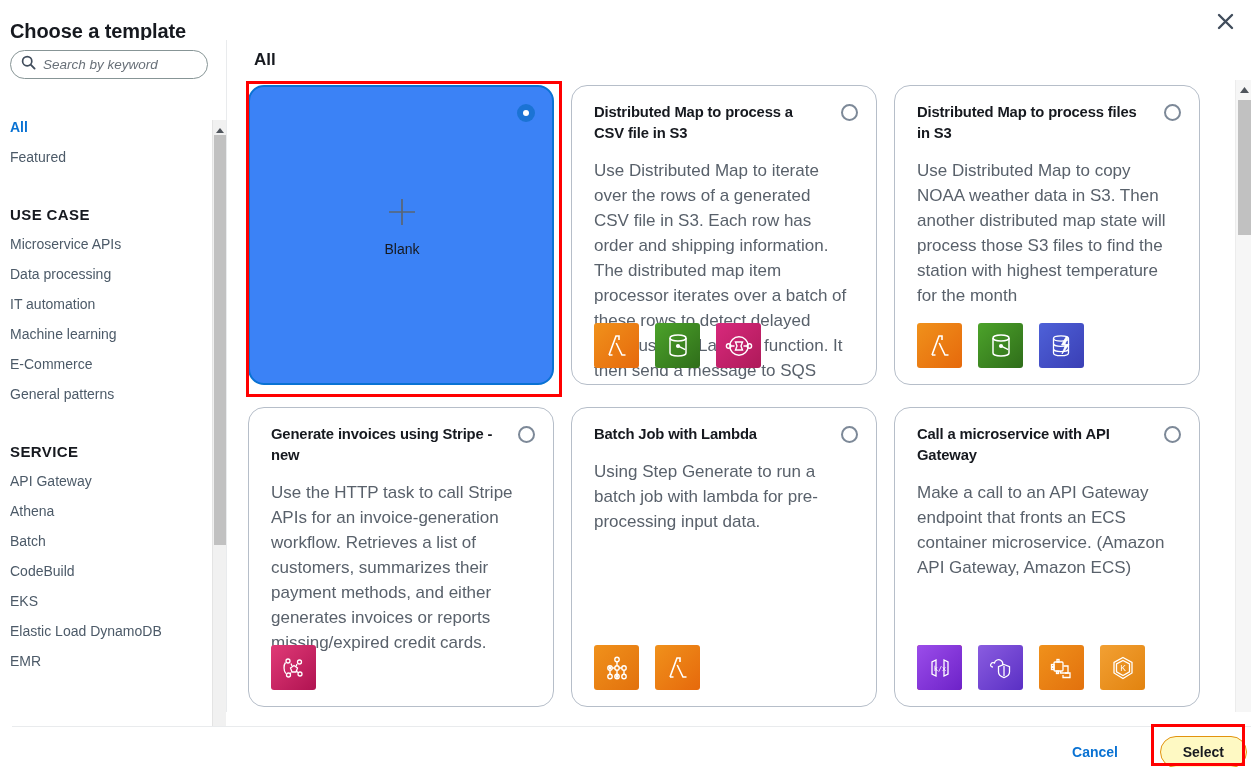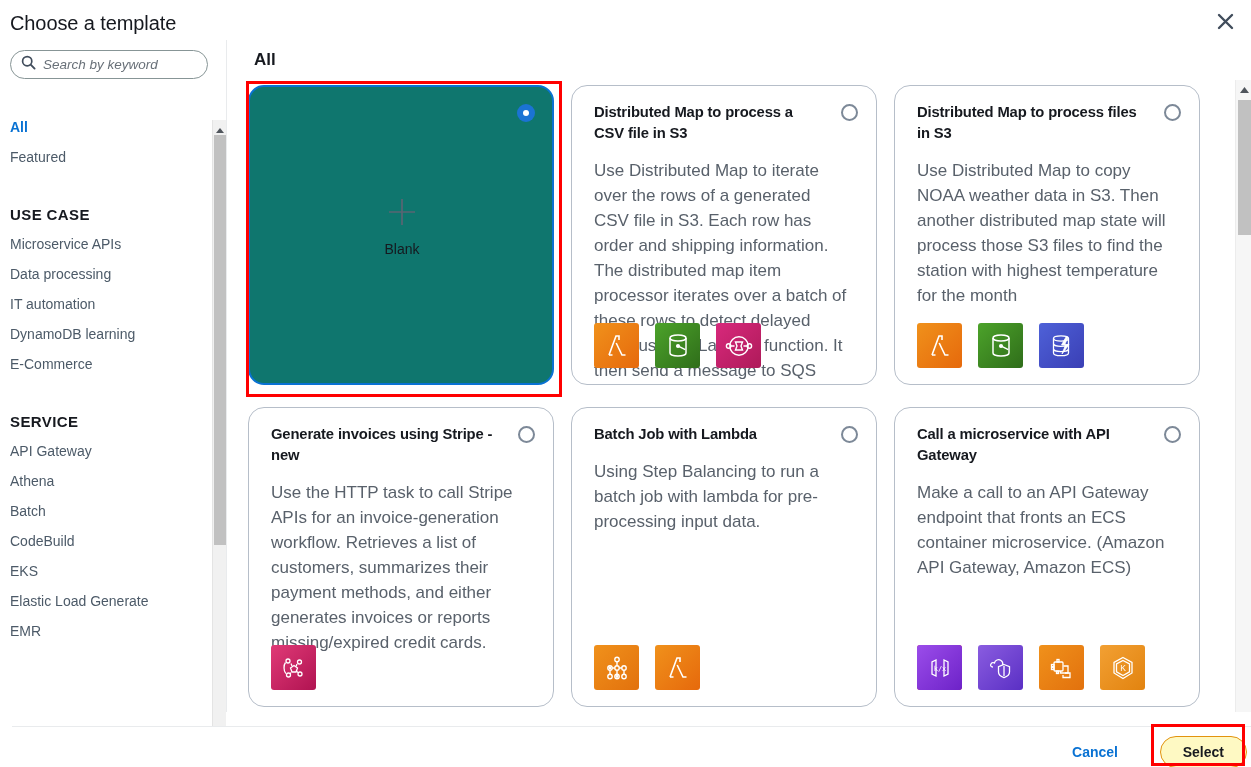--- a/index.html
+++ b/index.html
@@ -20,23 +20,23 @@
   }
 
   
   .modal-header {
     position: absolute;
     top: 0; left: 0;
     width: 1251px; height: 40px;
   }
   .modal-title {
     position: absolute;
-    left: 10px; top: 12px;
+    left: 10px; top: 20px;
     font-size: 20px;
-    font-weight: normal;
+    font-weight: bold;
     color: #16191f;
     letter-spacing: -0.1px;
   }
   .close-btn {
     position: absolute;
     right: 10px; top: 5px;
     width: 32px; height: 32px;
     display: flex; align-items: center; justify-content: center;
     cursor: pointer;
     background: none; border: none;
@@ -216,21 +216,21 @@
   }
   .svc-icon {
     width: 45px; height: 45px;
     border-radius: 3px;
     display: flex; align-items: center; justify-content: center;
   }
   .svc-icon svg { display: block; }
 
   
   .card.blank {
-    background: #0f766e;
+    background: #3b82f6;
     border: 2px solid #0972d3;
     display: flex;
     align-items: center;
     justify-content: center;
   }
   .blank-inner {
     text-align: center;
     margin-top: -18px;
   }
   .blank-plus { display: block; margin: 0 auto 10px; }
@@ -356,30 +356,31 @@
     <div class="nav-scroll">
       <div class="nav-list">
 
         <a class="nav-item active">All</a>
         <a class="nav-item">Featured</a>
 
         <div class="nav-group-title">USE CASE</div>
         <a class="nav-item">Microservice APIs</a>
         <a class="nav-item">Data processing</a>
         <a class="nav-item">IT automation</a>
-        <a class="nav-item">DynamoDB learning</a>
+        <a class="nav-item">Machine learning</a>
         <a class="nav-item">E-Commerce</a>
+        <a class="nav-item">General patterns</a>
 
         <div class="nav-group-title">SERVICE</div>
         <a class="nav-item">API Gateway</a>
         <a class="nav-item">Athena</a>
         <a class="nav-item">Batch</a>
         <a class="nav-item">CodeBuild</a>
         <a class="nav-item">EKS</a>
-        <a class="nav-item">Elastic Load Generate</a>
+        <a class="nav-item">Elastic Load DynamoDB</a>
         <a class="nav-item">EMR</a>
       </div>
     </div>
 
     <div class="sb-scrollbar">
       <div class="sb-arrow up">
         <span>
           <svg width="8" height="5" viewBox="0 0 8 5">
               <path d="M4 0 L8 5 L0 5 Z" fill="#50555c"></path>
             </svg>
@@ -496,21 +497,21 @@
                 <path d="M15 12.5 L18.5 15 L17 19 L13 19 L11.5 15 Z"></path>
                 <path d="M6.5 9.5 C4.5 12 4.5 18 6.8 20.5"></path>
               </svg>
             </span>
           </div>
         </div>
 
         <div class="card">
           <div class="card-radio"></div>
           <h3 class="card-title">Batch Job with Lambda</h3>
-          <p class="card-desc">Using Step Balancing to run a batch job with lambda for pre-processing input data.</p>
+          <p class="card-desc">Using Step Generate to run a batch job with lambda for pre-processing input data.</p>
           <div class="card-icons">
             <span class="svc-icon" style="background:linear-gradient(135deg,#f0911b,#e2710d);">
               <svg width="30" height="30" viewBox="0 0 30 30" fill="none" stroke="#fff" stroke-width="1.4">
                 <circle cx="15" cy="6.5" r="2.2"></circle>
                 <circle cx="8" cy="15" r="2.2"></circle>
                 <circle cx="15" cy="15" r="2.2"></circle>
                 <circle cx="22" cy="15" r="2.2"></circle>
                 <circle cx="8" cy="23.5" r="2.2"></circle>
                 <circle cx="15" cy="23.5" r="2.2"></circle>
                 <circle cx="22" cy="23.5" r="2.2"></circle>

